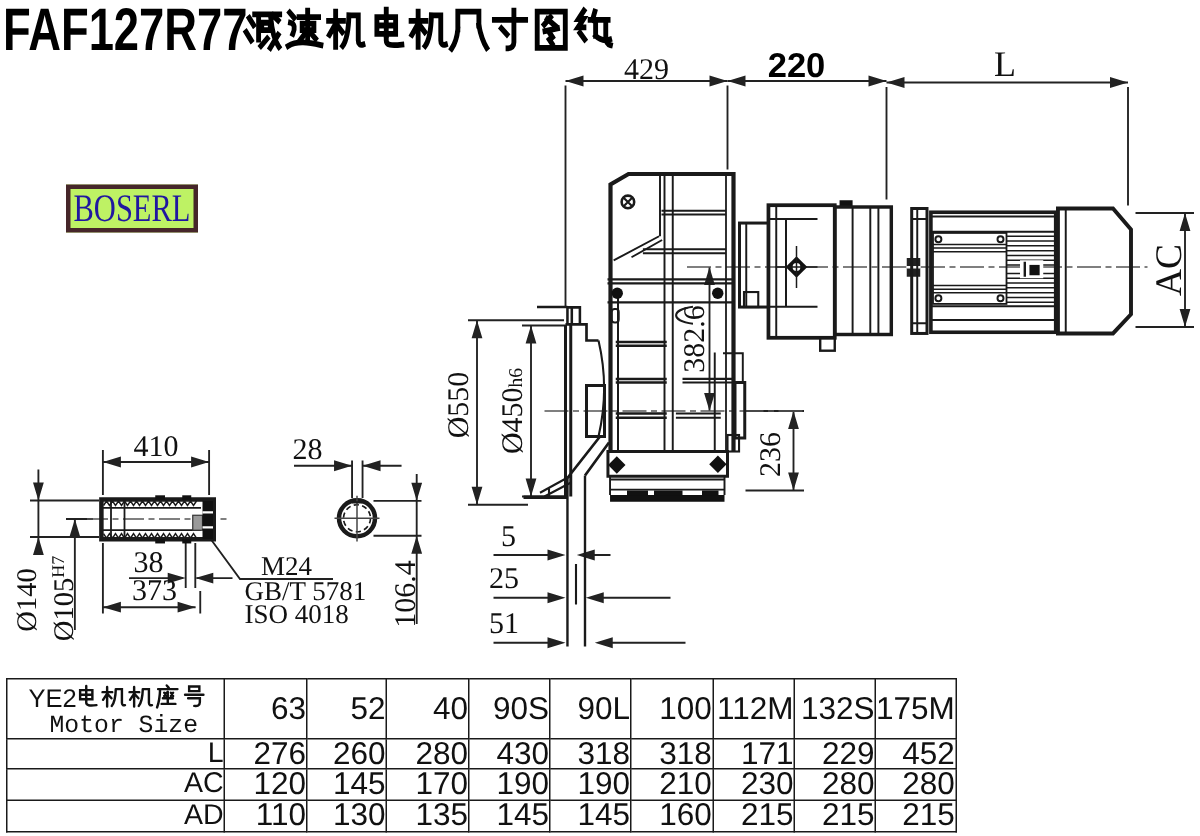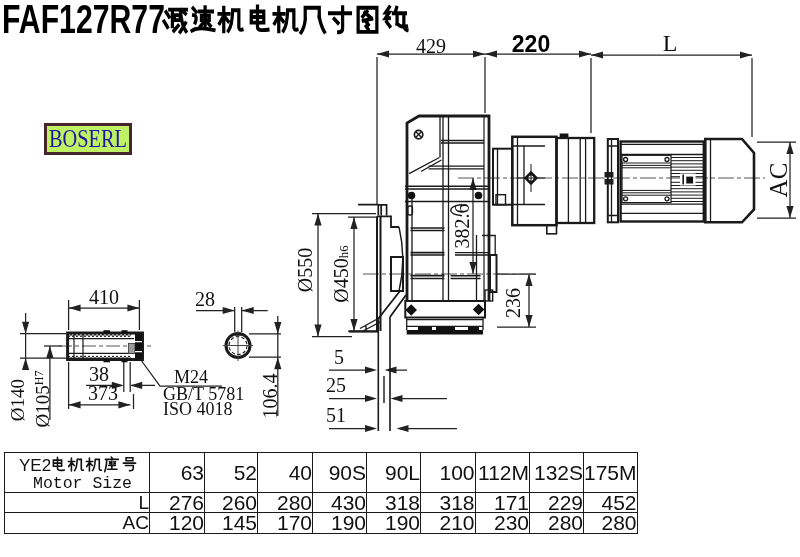--- a/index.html
+++ b/index.html
@@ -425,14 +425,26 @@
         <td>120</td>
         <td>145</td>
         <td>170</td>
         <td>190</td>
         <td>190</td>
         <td>210</td>
         <td>230</td>
         <td>280</td>
         <td>280</td>
       </tr>
+<tr style="height:21px">
+        <td style="font-size:19px">AD</td>
+        <td>110</td>
+        <td>130</td>
+        <td>135</td>
+        <td>145</td>
+        <td>145</td>
+        <td>160</td>
+        <td>215</td>
+        <td>215</td>
+        <td>215</td>
+      </tr>
 </tbody>
   </table>
 
 </body></html>

